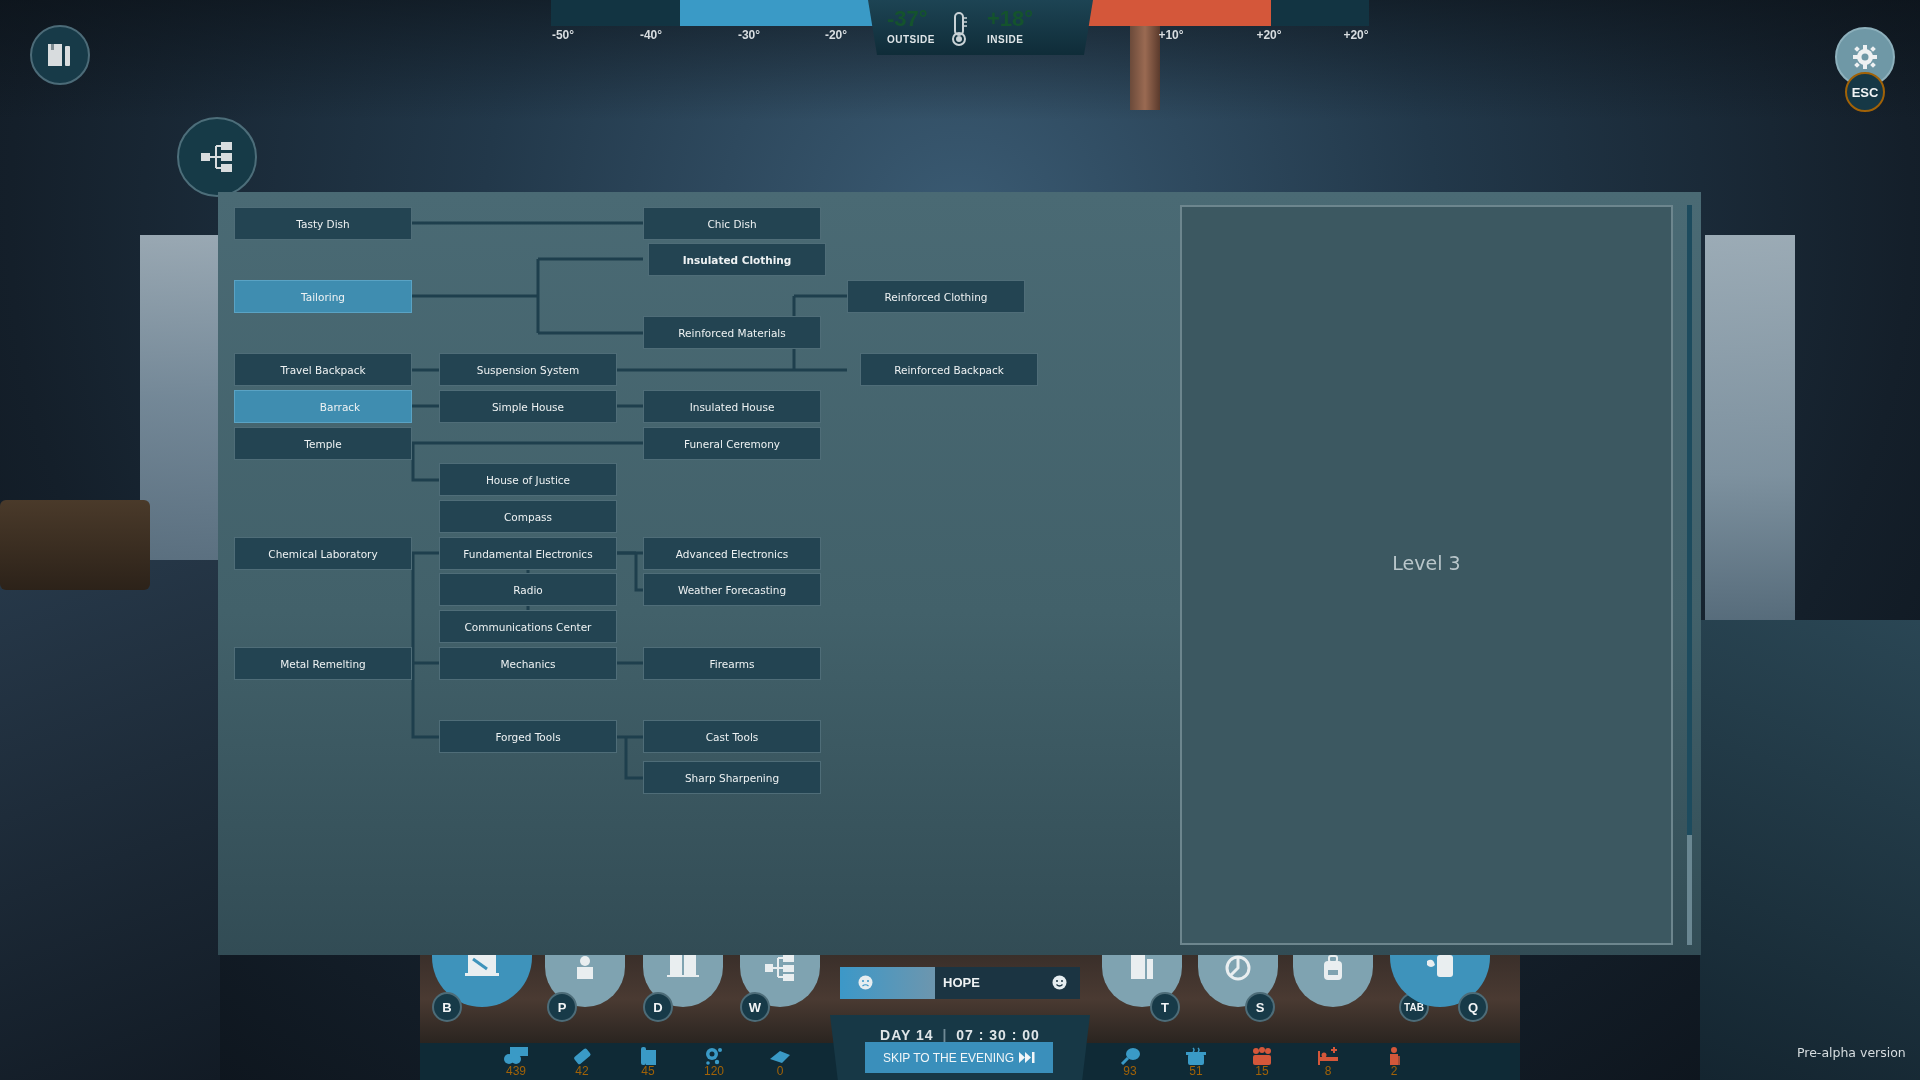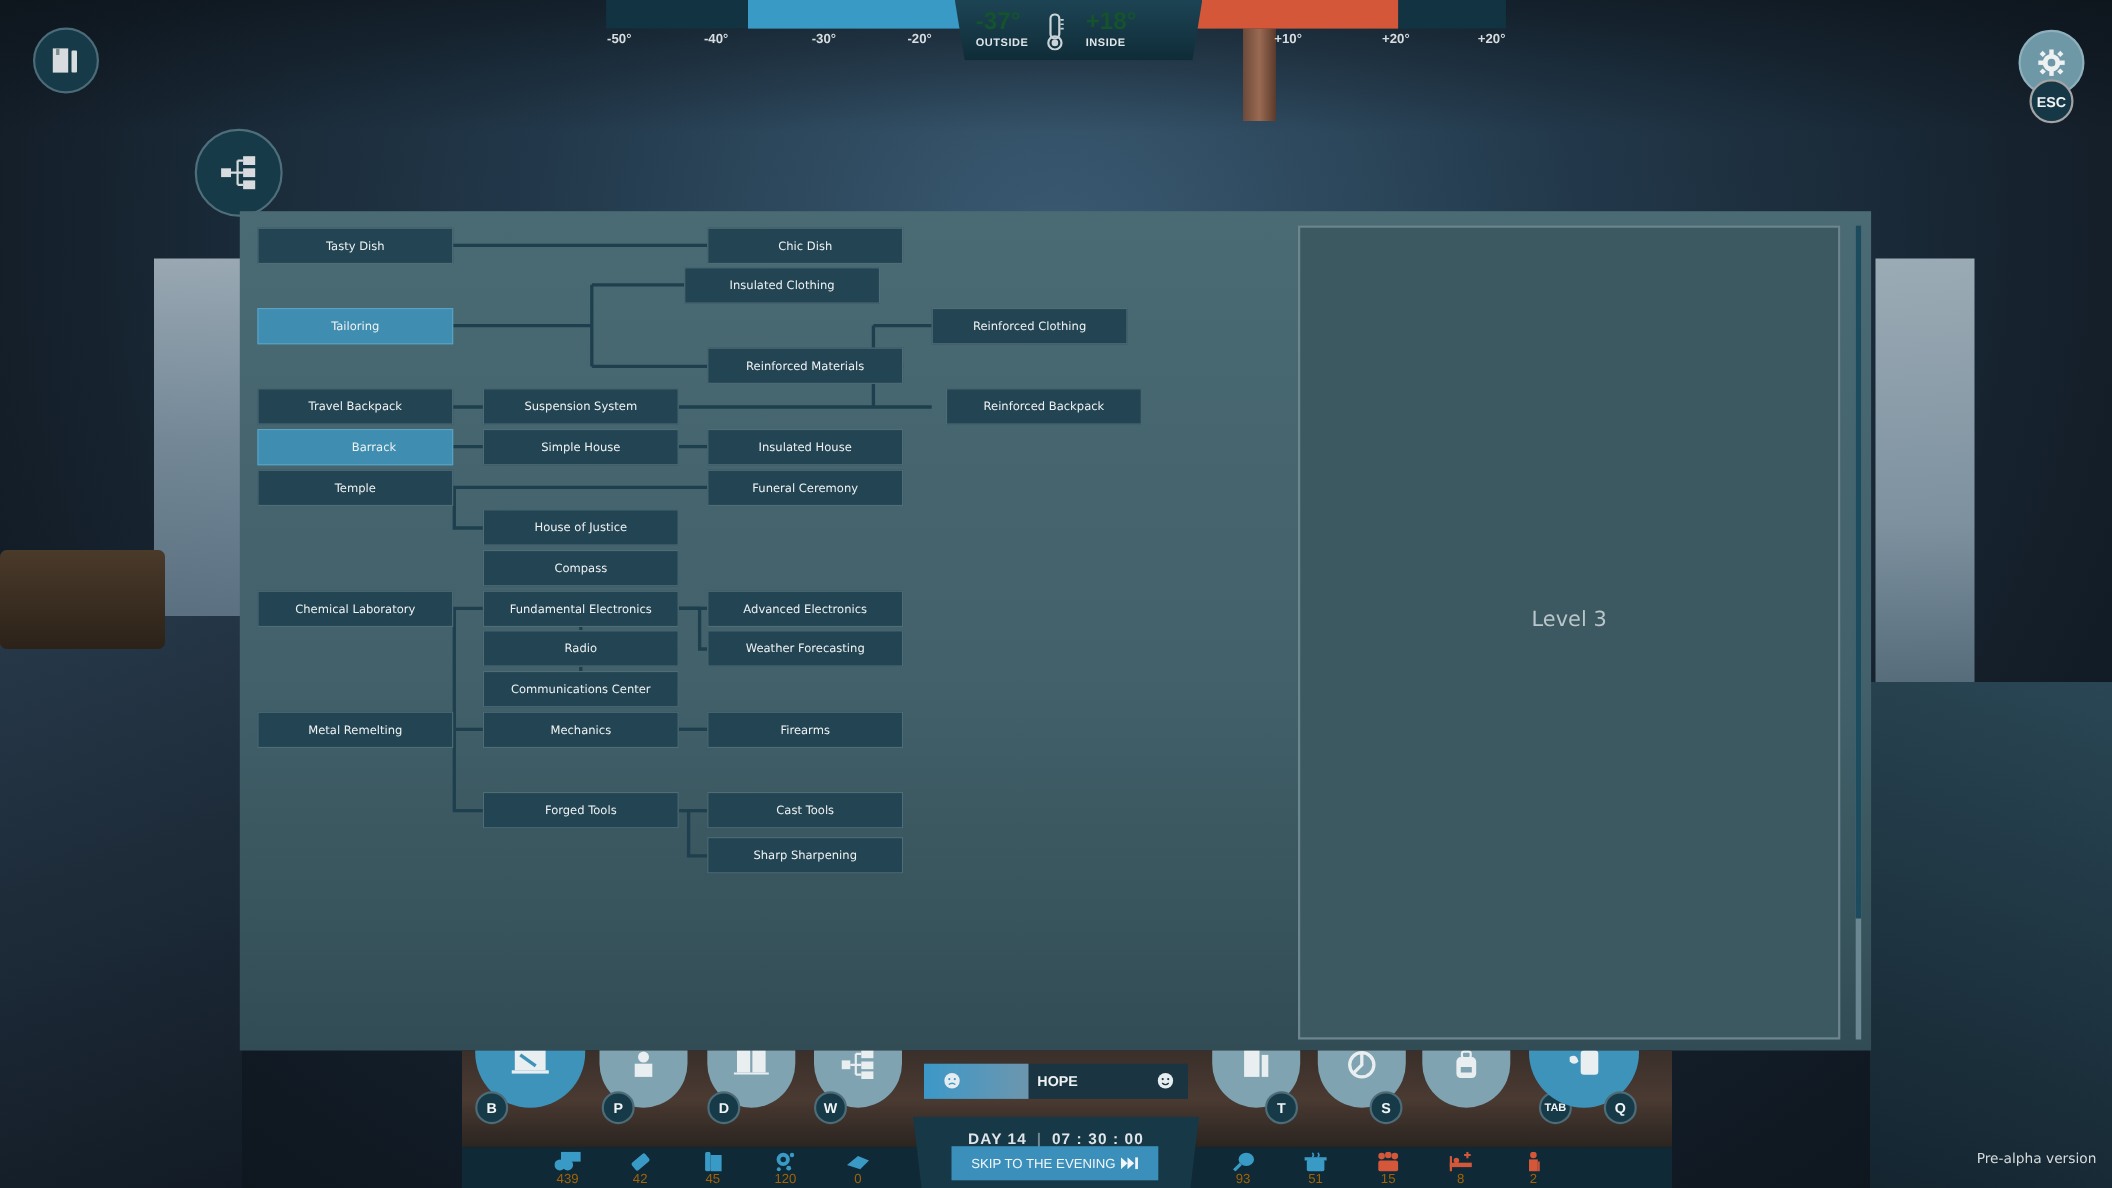--- a/index.html
+++ b/index.html
@@ -89,21 +89,21 @@
   .journal-btn {
     left: 30px; top: 25px; width: 60px; height: 60px;
     background: #173a48; border: 2px solid #4c6b78;
   }
   .settings-btn {
     left: 1835px; top: 27px; width: 60px; height: 60px;
     background: #6f98a6; border: 2px solid #8db0bc;
   }
   .esc-badge {
     position: absolute; left: 1845px; top: 72px; width: 40px; height: 40px; border-radius: 50%;
-    background: #163846; border: 2px solid #a3a3a3;
+    background: #163846; border: 2px solid #a16207;
     font-size: 13px; font-weight: bold; color: #f1f4f5;
     display: flex; align-items: center; justify-content: center;
     font-family: "Liberation Sans", sans-serif;
   }
 
   
   .panel {
     position: absolute; left: 178px; top: 122px; width: 1523px; height: 833px;
   }
   .panel-header {
@@ -393,21 +393,21 @@
           </div>
           <div class="node" style="left: 221px; top: 455px; text-align: right;">
             <span>Mechanics</span>
           </div>
           <div class="node" style="left: 221px; top: 528px;">
             <span>Forged Tools</span>
           </div>
           <div class="node" style="left: 425px; top: 15px;">
             <span>Chic Dish</span>
           </div>
-          <div class="node" style="left: 404px; top: 51px;">
+          <div class="node" style="left: 430px; top: 51px; font-weight: bold;">
             <span>Insulated Clothing</span>
           </div>
           <div class="node" style="left: 425px; top: 124px;">
             <span>Reinforced Materials</span>
           </div>
           <div class="node" style="left: 425px; top: 198px;">
             <span>Insulated House</span>
           </div>
           <div class="node" style="left: 425px; top: 235px;">
             <span>Funeral Ceremony</span>

